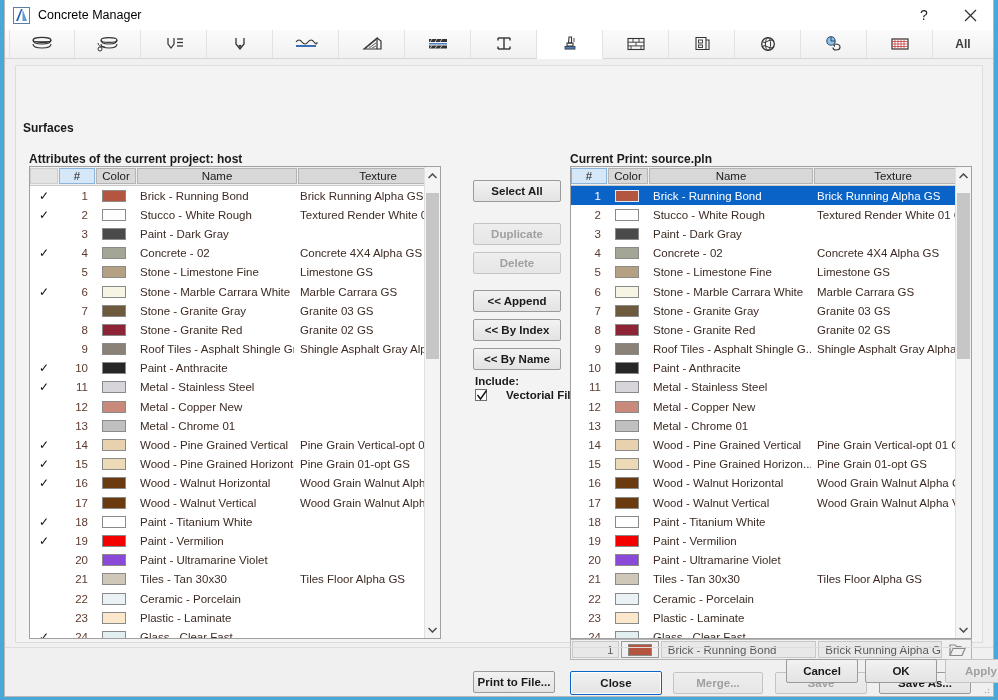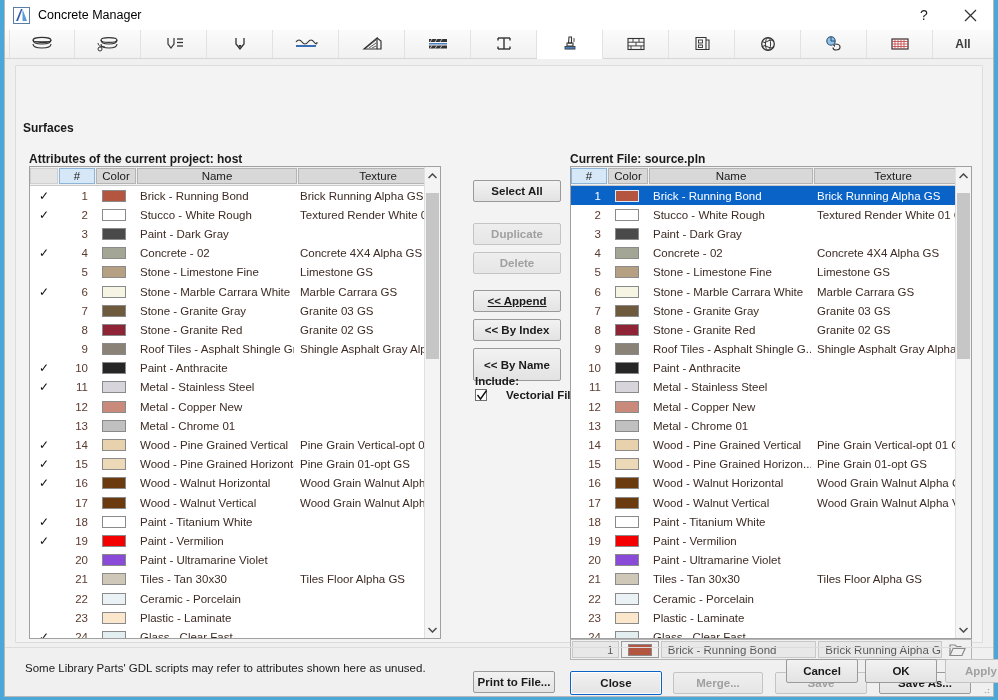--- a/index.html
+++ b/index.html
@@ -567,35 +567,35 @@
           <svg width="9" height="6" viewBox="0 0 9 6">
               <path d="M0.5 1 L4.5 5 L8.5 1" fill="none" stroke="#4a4a4a" stroke-width="1.5"></path>
             </svg>
         </div>
       </div>
     </div>
 
     <div class="mid btn bold" style="left:468px; top:121px; width:88px; height:22px;">Select All</div>
     <div class="mid btn bold disabled" style="left:468px; top:164px; width:88px; height:22px;">Duplicate</div>
     <div class="mid btn bold disabled" style="left:468px; top:193px; width:88px; height:22px;">Delete</div>
-    <div class="mid btn bold" style="left:468px; top:231px; width:88px; height:22px;text-decoration:underline;">&lt;&lt; Append</div>
+    <div class="mid btn bold" style="left:468px; top:231px; width:88px; height:22px;">&lt;&lt; Append</div>
     <div class="mid btn bold" style="left:468px; top:260px; width:88px; height:22px;">&lt;&lt; By Index</div>
-    <div class="mid btn bold" style="left:468px; top:289px; width:88px; height:33px;">&lt;&lt; By Name</div>
+    <div class="mid btn bold" style="left:468px; top:289px; width:88px; height:22px;">&lt;&lt; By Name</div>
 
     <div class="include-label" style="left:470px; top:316px;">Include:</div>
     <div class="chk-row" style="left:470px; top:330px;">
       <span class="chk-box">
         <svg width="12" height="13" viewBox="0 0 12 13">
           <path d="M1.5 6 L4.5 10 L10.5 1.5" fill="none" stroke="#111" stroke-width="1.4"></path>
         </svg>
       </span>
       <span class="chk-text">Vectorial Fills</span>
     </div>
 
-    <div class="panel-caption" style="left:565px; top:93px;">Current File: source.pln</div>
+    <div class="panel-caption" style="left:565px; top:93px;">Current Print: source.pln</div>
 
     <div class="table-wrap" id="right-table" style="left:565px; top:107px; width:402px; height:473px;">
       <div class="thead" id="right-head">
           <div class="th sorted" style="width: 36px; flex: 0 0 36px;">#</div>
           <div class="th" style="width: 40px; flex: 0 0 40px;">Color</div>
           <div class="th" style="width: 164px; flex: 0 0 164px;">Name</div>
           <div class="th" style="width: 158px; flex: 0 0 158px;">Texture</div>
         </div>
       <div class="tbody" id="right-body">
           <div class="row selected">
@@ -824,21 +824,20 @@
     </div>
 
 
     <div class="btn bold" style="position:absolute; left:468px; top:612px; width:82px; height:22px;">Print to File...</div>
     <div class="btn bold default" style="position:absolute; left:565px; top:612px; width:92px; height:24px;">Close</div>
     <div class="btn bold disabled" style="position:absolute; left:668px; top:613px; width:90px; height:22px;">Merge...</div>
     <div class="btn bold disabled" style="position:absolute; left:770px; top:613px; width:92px; height:22px;">Save</div>
     <div class="btn bold" style="position:absolute; left:874px; top:613px; width:92px; height:22px;">Save As...</div>
 
     <div class="footer-sep"></div>
-    <div class="footer-note">Some Library Parts' GDL scripts may refer to attributes shown here as unused.</div>
 
     <div class="btn bold" style="position:absolute; right:135px; bottom:13px; width:72px; height:24px;">Cancel</div>
     <div class="btn bold" style="position:absolute; right:56px; bottom:13px; width:72px; height:24px;">OK</div>
     <div class="btn bold disabled" style="position:absolute; right:-24px; bottom:13px; width:72px; height:24px;">Apply</div>
 
     <div class="resize-grip">
       <svg width="10" height="10" viewBox="0 0 10 10">
         <circle cx="8.5" cy="8.5" r="0.8" fill="#b0b0b0"></circle>
         <circle cx="5.5" cy="8.5" r="0.8" fill="#b0b0b0"></circle>
         <circle cx="8.5" cy="5.5" r="0.8" fill="#b0b0b0"></circle>

